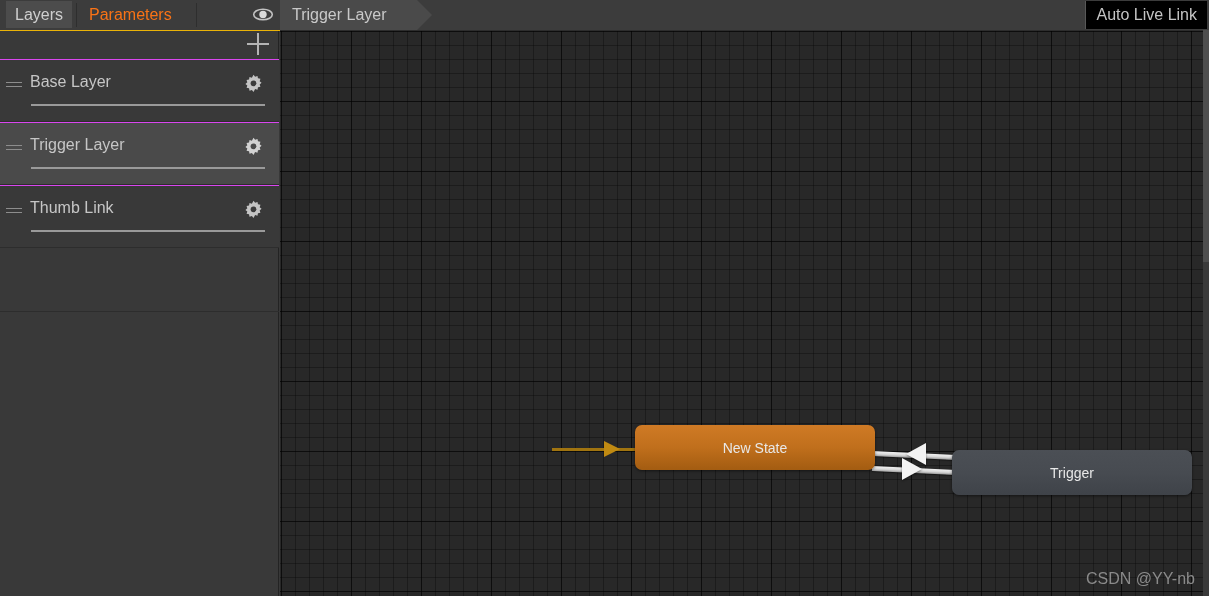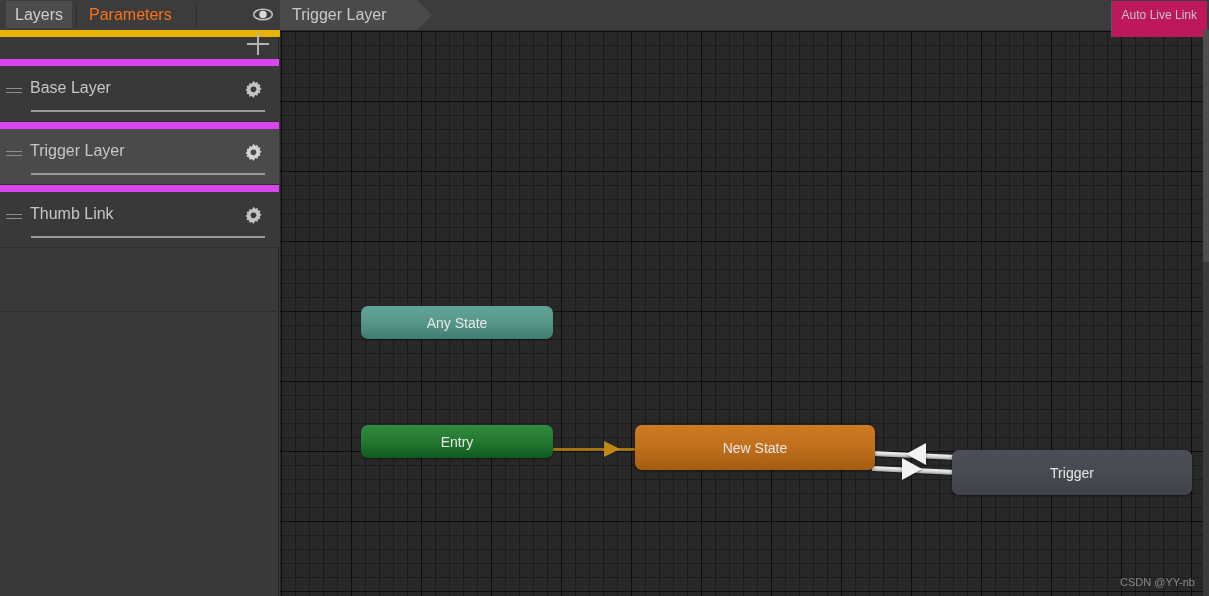--- a/index.html
+++ b/index.html
@@ -33,21 +33,21 @@
     box-sizing: border-box;
     border-right: 1px solid #232323;
   }
 
   #sidebar-tabbar {
     position: absolute;
     left: 0; top: 0;
     width: 316px;
     height: 30px;
     background: #3c3c3c;
-    border-bottom: 7px solid #eab308;
+    border-bottom: 1px solid #eab308;
     text-align: center;
   }
 
   .tab {
     position: absolute;
     top: 1px;
     height: 27px;
     line-height: 27px;
     padding: 0 9px;
     font-size: 16px;
@@ -101,21 +101,21 @@
     left: 0; top: 59px;
     width: 279px;
   }
 
   .layer-row {
     position: relative;
     width: 279px;
     height: 63px;
     box-sizing: border-box;
     background: #393939;
-    border-top: 7px solid #d946ef;
+    border-top: 1px solid #d946ef;
     border-bottom: 1px solid #2d2d2d;
     cursor: pointer;
   }
   .layer-row.selected {
     background: #4a4a4a;
   }
 
   .drag-handle {
     position: absolute;
     left: 6px; top: 22px;
@@ -199,26 +199,26 @@
     right: -15px; top: 0;
     width: 0; height: 0;
     border-top: 15px solid transparent;
     border-bottom: 15px solid transparent;
     border-left: 15px solid #4a4a4a;
   }
 
   #auto-live-link-button {
     position: absolute;
     right: 2px; top: 1px;
-    height: 36px;
+    height: 28px;
     line-height: 28px;
     padding: 0 10px;
-    font-size: 12px;
+    font-size: 16px;
     color: #c4c4c4;
-    background: #be185d;
+    background: #000000;
     border-left: 1px solid #585858;
     white-space: nowrap;
     cursor: pointer;
   }
 
   #graph-grid {
     position: absolute;
     left: 0; top: 30px;
     width: 929px;
     height: 566px;
@@ -359,21 +359,21 @@
   #arrowhead-to-new-state {
     left: 626px; top: 443px;
   }
   #arrowhead-to-trigger {
     left: 622px; top: 458px;
   }
 
   #watermark {
     position: absolute;
     right: 14px; bottom: 8px;
-    font-size: 11px;
+    font-size: 16px;
     color: #8a8a8a;
     z-index: 7;
     white-space: nowrap;
   }
 </style>
 </head>
 <body>
 
 <div id="app">
 
@@ -458,26 +458,20 @@
     <div id="transition-entry-to-new" class="transition">
       <div class="line"></div>
       <div class="arrow"></div>
     </div>
 
     <div id="transition-new-to-trigger-upper" class="xlink"></div>
     <div id="transition-new-to-trigger-lower" class="xlink"></div>
     <div id="arrowhead-to-new-state" class="arrow-left"></div>
     <div id="arrowhead-to-trigger" class="arrow-right"></div>
 
-    <div id="node-any-state" class="node">
-      <span>Any State</span>
-    </div>
-    <div id="node-entry" class="node">
-      <span>Entry</span>
-    </div>
     <div id="node-new-state" class="node">
       <span>New State</span>
     </div>
     <div id="node-trigger" class="node">
       <span>Trigger</span>
     </div>
 
     <div id="graph-scrollbar-v">
       <div class="thumb"></div>
     </div>

